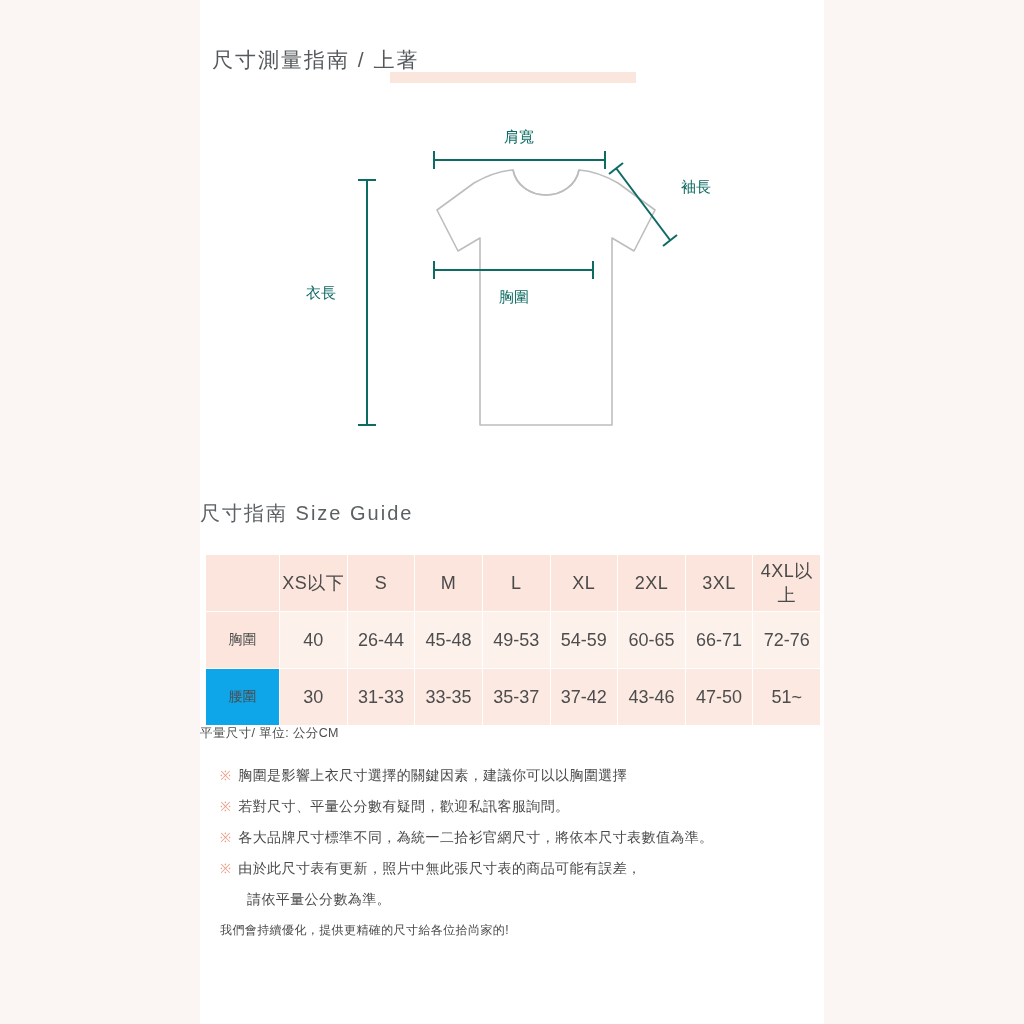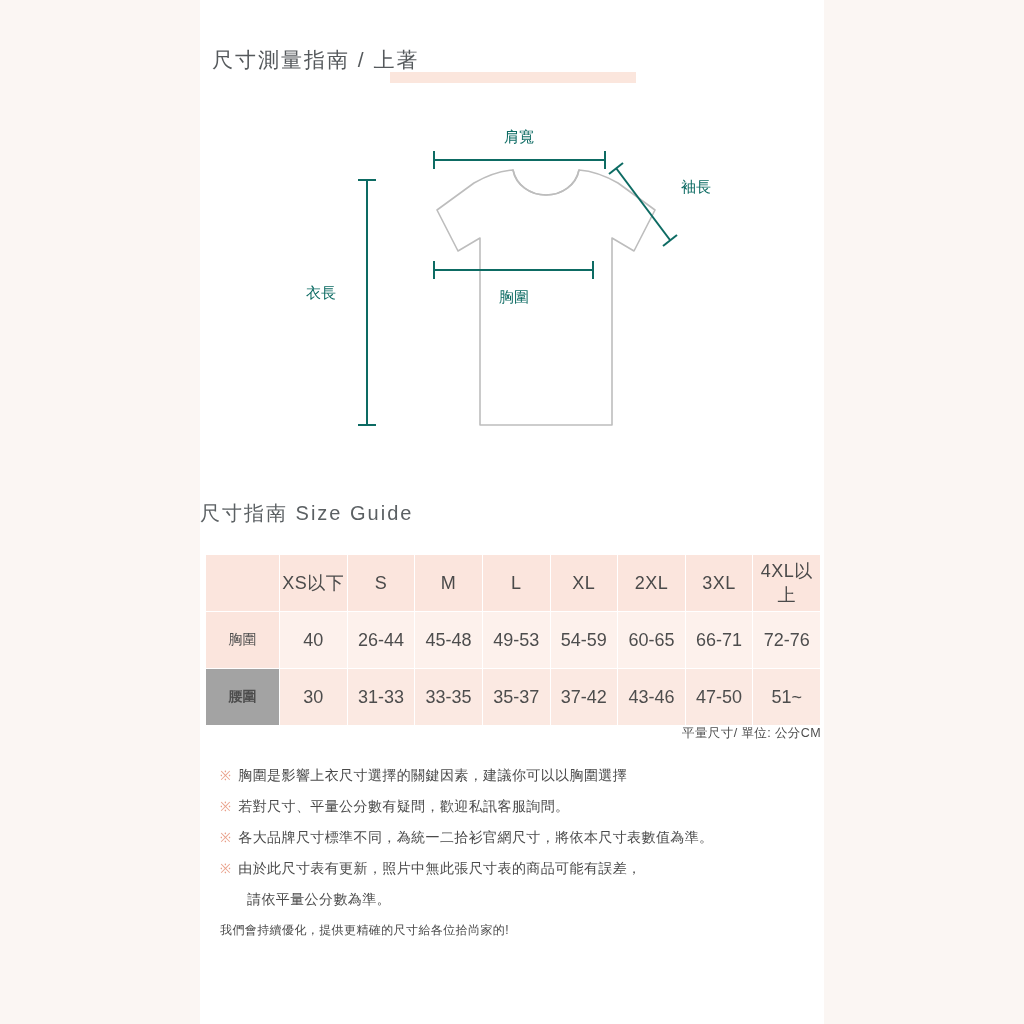--- a/index.html
+++ b/index.html
@@ -118,31 +118,29 @@
   }
   table.size-table tbody td.rowhead,
   table.size-table thead th.corner {
     background: #fbe5dd;
     font-size: 14px;
   }
   table.size-table tbody tr.alt td {
     background: #fbe9e2;
   }
   table.size-table tbody tr.alt td.rowhead {
-    background: #a3a3a3;
-    font-weight: bold;
+    background: #0ea5e9;
   }
   col.c-head { width: 74px; }
 
   .table-note {
     position: absolute;
     left: 0;
     top: 725px;
     width: 621px;
-    text-align: right;
     font-size: 12.5px;
     color: #4d4d4d;
     letter-spacing: 0.4px;
   }
 
   
   .notes {
     position: absolute;
     left: 20px;
     top: 760px;

